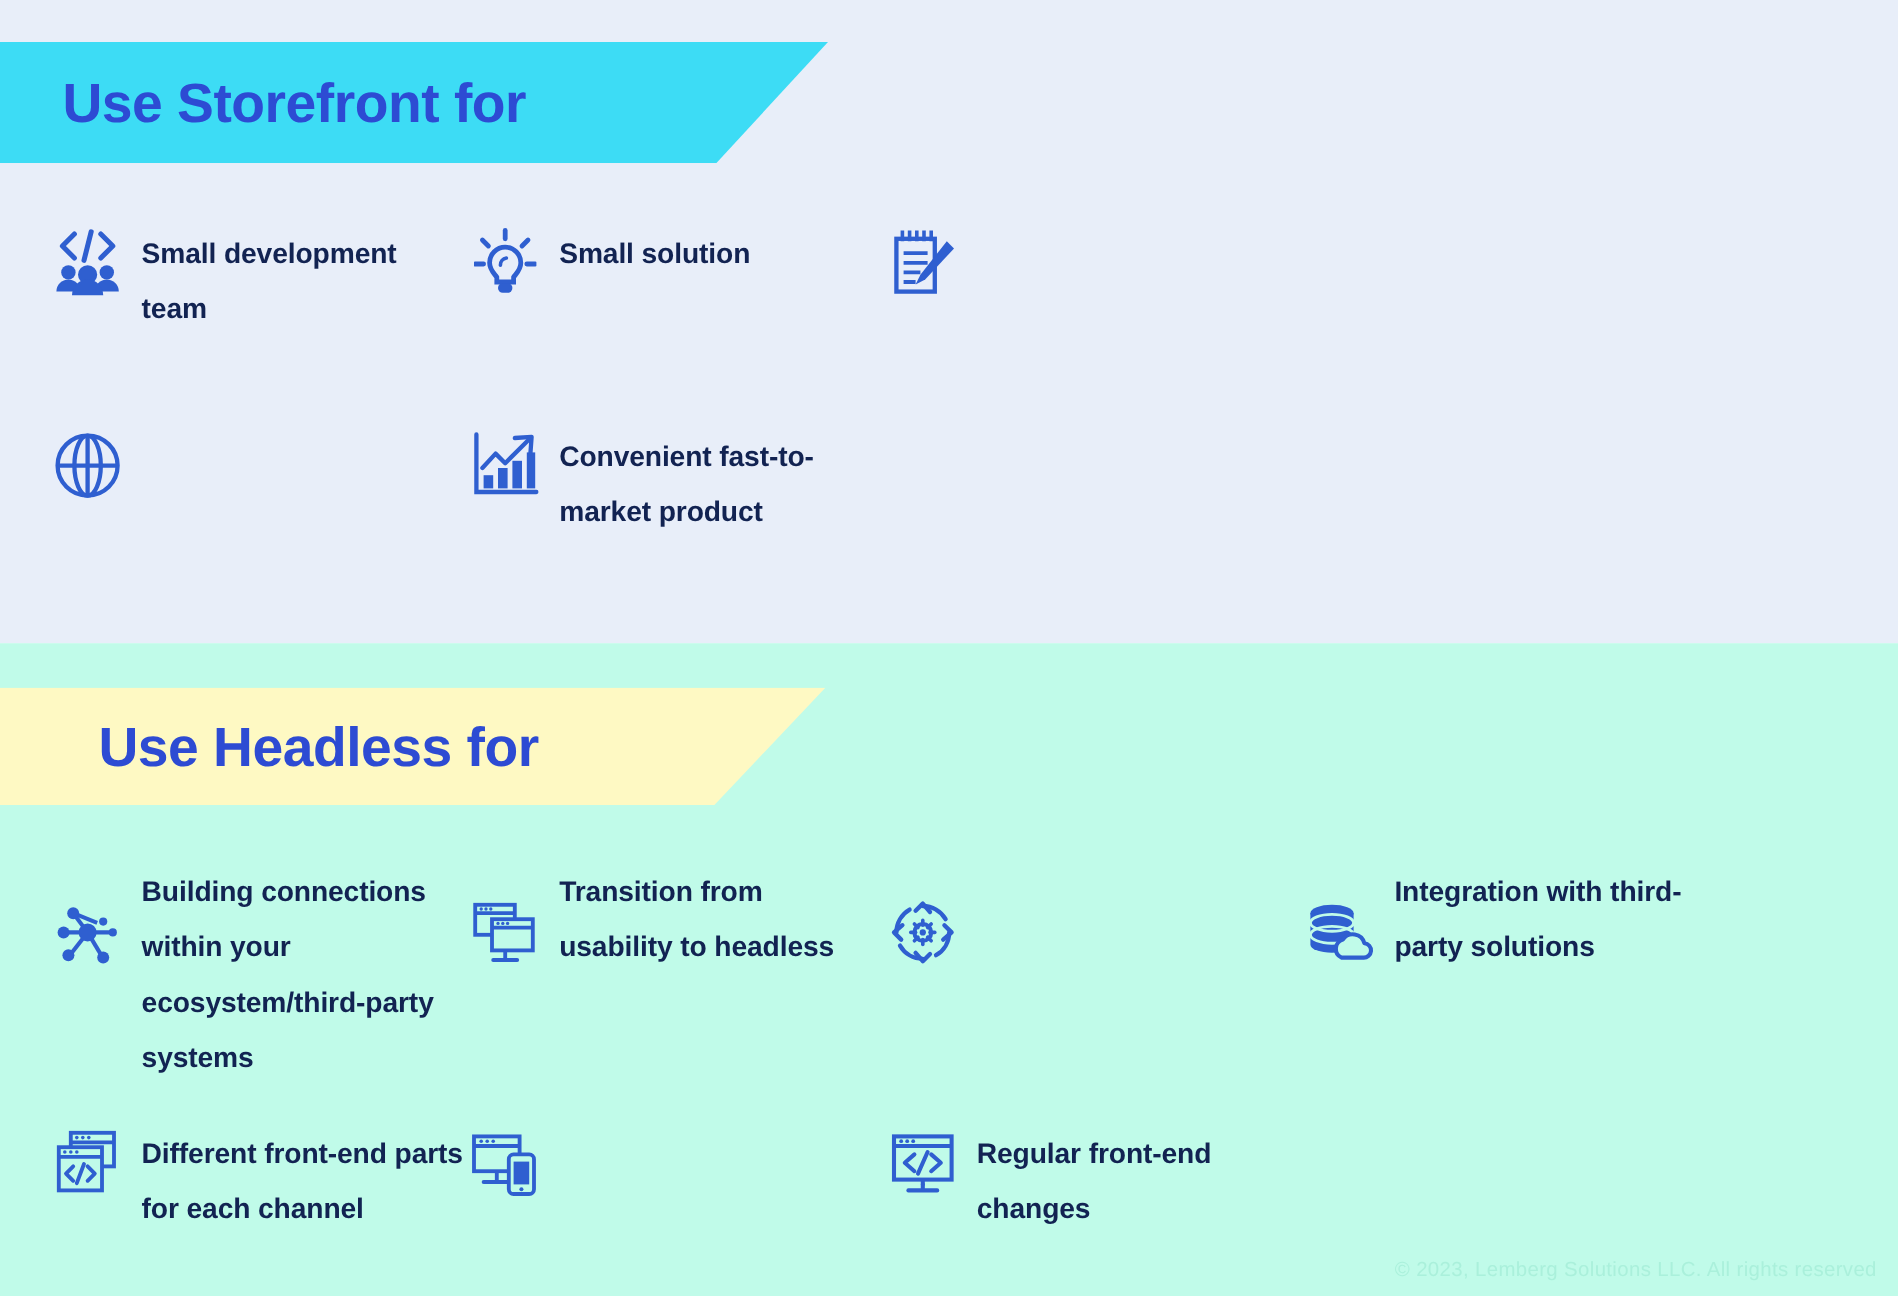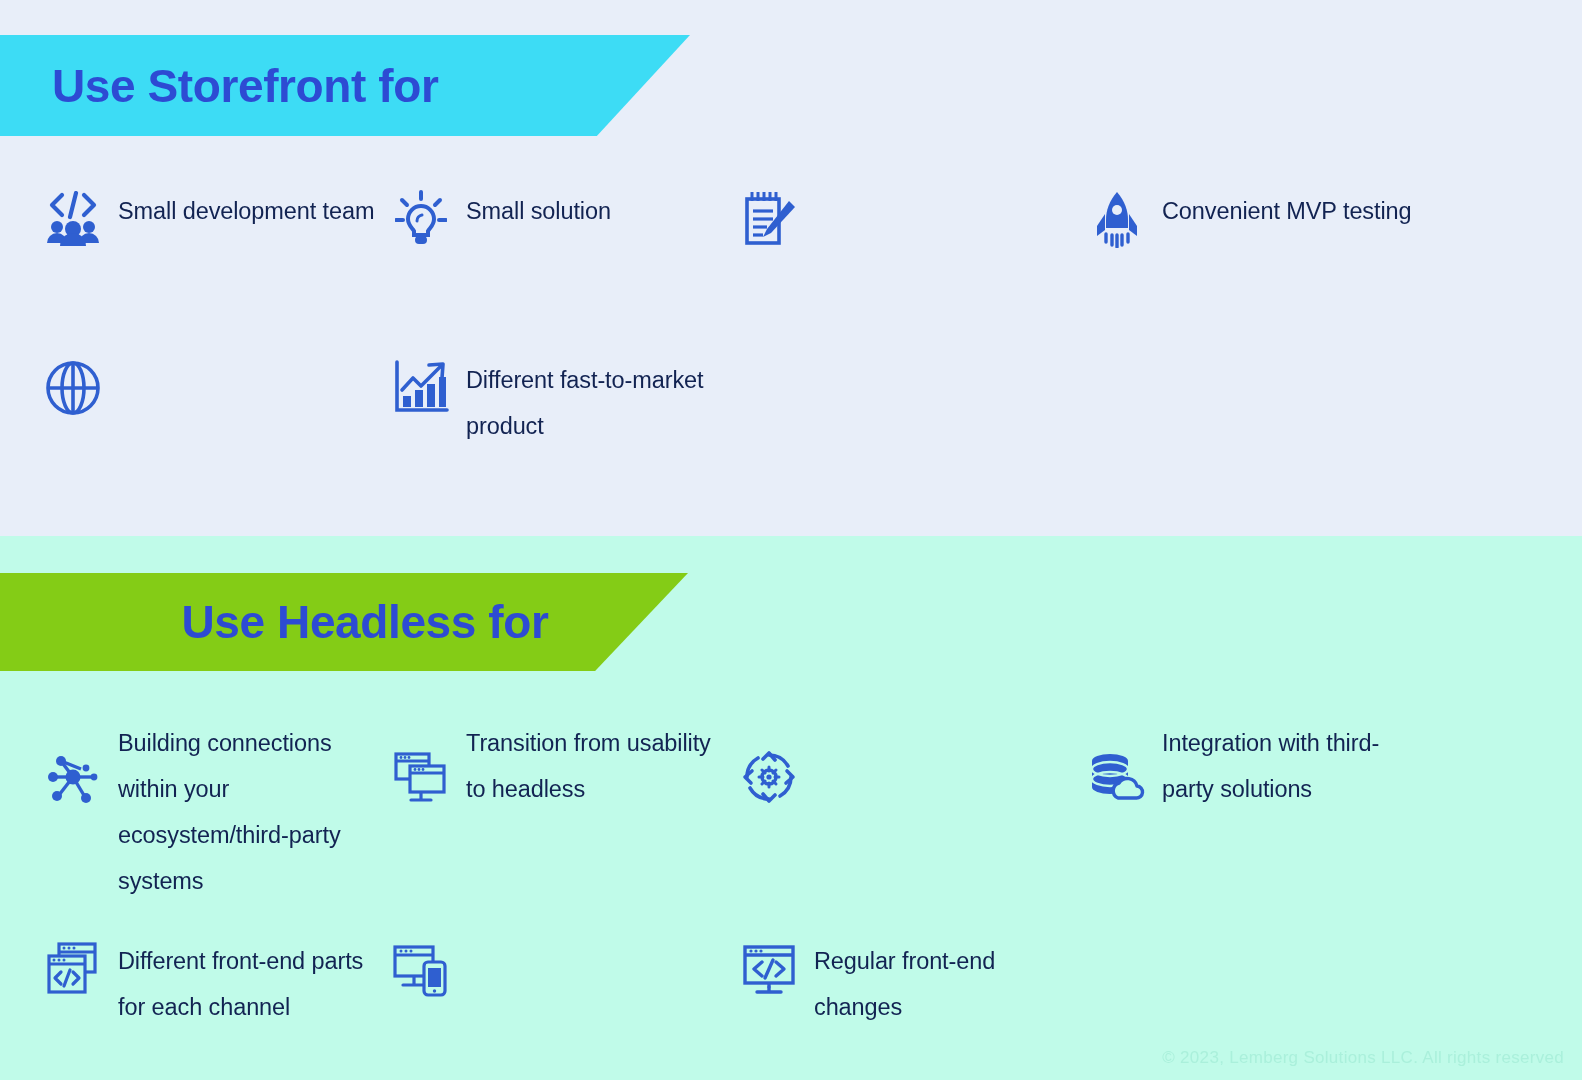--- a/index.html
+++ b/index.html
@@ -21,24 +21,23 @@
     display:flex; align-items:center;
     padding-left:52px;
   }
   .ribbon-storefront {
     left:0; top:35px; width:690px; height:101px;
     background:#3ddcf5;
     clip-path: polygon(0 0, 100% 0, 86.5% 100%, 0 100%);
   }
   .ribbon-headless {
     left:0; top:573px; width:688px; height:98px;
-    background:#84cc16;
+    background:#fef9c3;
     clip-path: polygon(0 0, 100% 0, 86.5% 100%, 0 100%);
-    padding-left:42px;
-    justify-content:center;
+    padding-left:82px;
   }
   .ribbon-title {
     color:#2d4bd3;
     font-size:46px;
     font-weight:bold;
     letter-spacing:-0.4px;
     white-space:nowrap;
   }
 
   
@@ -51,21 +50,21 @@
   .feature { display:flex; align-items:flex-start; gap:16px; }
   .feature-icon {
     flex:0 0 auto;
     width:58px; height:58px;
     display:flex; align-items:center; justify-content:center;
   }
   .feature-icon svg { display:block; }
   .feature-text {
     color:#122352;
     font-size:23.5px;
-    font-weight:normal;
+    font-weight:bold;
     line-height:46px;
     letter-spacing:-0.1px;
     max-width:268px;
   }
   
   .ic-top    { margin-top:2px; }
   .ic-mid    { margin-top:28px; }
 
   
   .footer {
@@ -133,36 +132,20 @@
           <line x1="35" y1="1" x2="35" y2="10" stroke="#2f5fd0" stroke-width="3"></line>
           <line x1="12" y1="20" x2="32" y2="20" stroke="#2f5fd0" stroke-width="3.2"></line>
           <line x1="12" y1="28" x2="32" y2="28" stroke="#2f5fd0" stroke-width="3.2"></line>
           <line x1="12" y1="36" x2="26" y2="36" stroke="#2f5fd0" stroke-width="3.2"></line>
           <line x1="12" y1="44" x2="22" y2="44" stroke="#2f5fd0" stroke-width="3.2"></line>
           <path d="M48 10 L54 16 L30 42 L22 46 L26 38 Z" fill="#2f5fd0"></path>
         </svg>
       </span>
     </div>
 
-    <div class="feature">
-      <span class="feature-icon ic-top">
-        <svg width="48" height="58" viewBox="0 0 48 58">
-          <path d="M24 2 c8 9 11 19 11 28 l0 8 l-22 0 l0 -8 c0 -9 3 -19 11 -28 z" fill="#2f5fd0"></path>
-          <circle cx="24" cy="20" r="5" fill="#e8eef9"></circle>
-          <path d="M12 24 L4 36 l0 10 l8 -6 z" fill="#2f5fd0"></path>
-          <path d="M36 24 L44 36 l0 10 l-8 -6 z" fill="#2f5fd0"></path>
-          <line x1="13" y1="44" x2="13" y2="52" stroke="#2f5fd0" stroke-width="3.4" stroke-linecap="round"></line>
-          <line x1="19" y1="45" x2="19" y2="55" stroke="#2f5fd0" stroke-width="3.4" stroke-linecap="round"></line>
-          <line x1="24" y1="45" x2="24" y2="57" stroke="#2f5fd0" stroke-width="3.4" stroke-linecap="round"></line>
-          <line x1="29" y1="45" x2="29" y2="55" stroke="#2f5fd0" stroke-width="3.4" stroke-linecap="round"></line>
-          <line x1="35" y1="44" x2="35" y2="52" stroke="#2f5fd0" stroke-width="3.4" stroke-linecap="round"></line>
-        </svg>
-      </span>
-      <span class="feature-text">Convenient MVP testing</span>
-    </div>
   </div>
 
   <div class="grid grid-storefront-r2">
 
     <div class="feature">
       <span class="feature-icon ic-top">
         <svg width="56" height="56" viewBox="0 0 56 56">
           <circle cx="28" cy="28" r="25" fill="none" stroke="#2f5fd0" stroke-width="3.6"></circle>
           <ellipse cx="28" cy="28" rx="11" ry="25" fill="none" stroke="#2f5fd0" stroke-width="3.6"></ellipse>
           <line x1="28" y1="3" x2="28" y2="53" stroke="#2f5fd0" stroke-width="3.6"></line>
@@ -176,21 +159,21 @@
         <svg width="56" height="56" viewBox="0 0 56 56">
           <path d="M4 2 L4 50 L54 50" fill="none" stroke="#2f5fd0" stroke-width="3.6" stroke-linecap="round"></path>
           <rect x="10" y="36" width="8" height="11" fill="#2f5fd0"></rect>
           <rect x="22" y="30" width="8" height="17" fill="#2f5fd0"></rect>
           <rect x="34" y="24" width="8" height="23" fill="#2f5fd0"></rect>
           <rect x="46" y="17" width="7" height="30" fill="#2f5fd0"></rect>
           <path d="M9 30 L20 18 L28 26 L48 6" fill="none" stroke="#2f5fd0" stroke-width="3.6" stroke-linecap="round" stroke-linejoin="round"></path>
           <path d="M36 5 L50 4 L49 18" fill="none" stroke="#2f5fd0" stroke-width="3.6" stroke-linecap="round" stroke-linejoin="round"></path>
         </svg>
       </span>
-      <span class="feature-text">Different fast-to-market product</span>
+      <span class="feature-text">Convenient fast-to-market product</span>
     </div>
   </div>
 
   <div class="section section-headless"></div>
 
   <div class="ribbon ribbon-headless">
     <span class="ribbon-title">Use Headless for</span>
   </div>
 
   <div class="grid grid-headless-r1">

